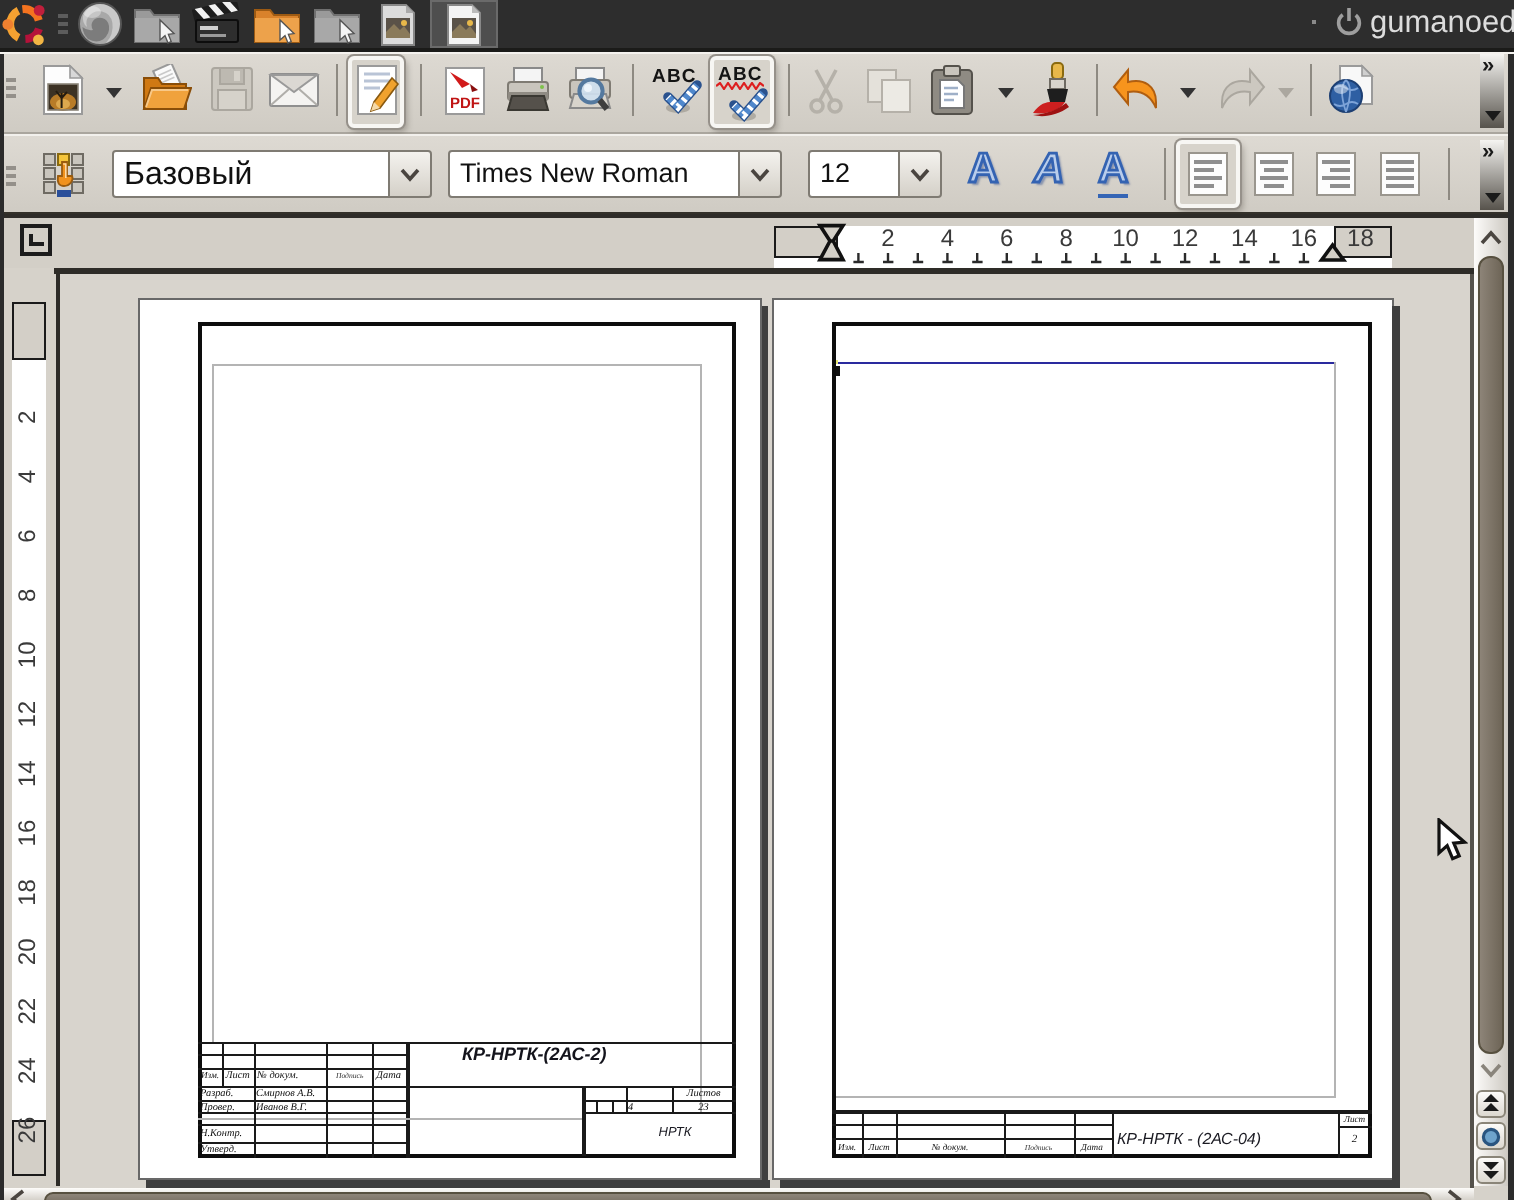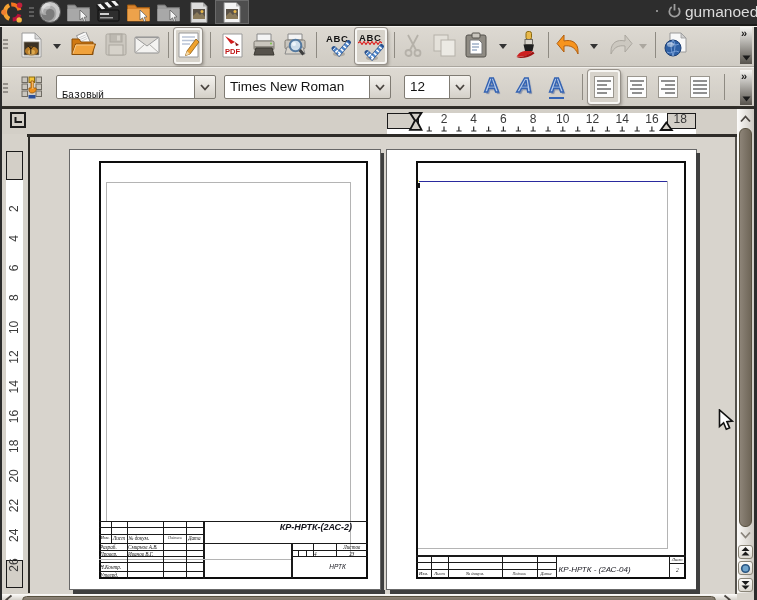--- a/index.html
+++ b/index.html
@@ -273,21 +273,21 @@
           <rect x="16" y="9" width="5.5" height="5.5"></rect>
       <rect x="2" y="16" width="5.5" height="5.5"></rect>
           <rect x="16" y="16" width="5.5" height="5.5"></rect>
     </g>
     <rect x="8.5" y="20" width="7" height="3.5" fill="#2a4f9a"></rect>
     <path d="M11 6 L13.5 6 L13.5 13 L16 13 C17 15 15 18 12 18 C9.5 18 8.5 16.5 9 13 L11 13 Z" fill="#f0921e" stroke="#9a5c10" stroke-width="0.9"></path>
     <path d="M11.6 7 L12.9 7 L12.9 14" stroke="#ffd9a0" fill="none" stroke-width="0.8"></path>
   </svg>
 
   <div class="a" style="left:56px;top:8px;width:139px;height:24px;background:#fff;border:1px solid #7f7b73;border-radius:2px 0 0 2px;box-sizing:border-box;"></div>
-  <div class="a" style="left:62px;top:23px;font-size:10px;color:#111;font-family:Liberation Mono, monospace;">Базовый</div>
+  <div class="a" style="left:62px;top:12px;font-size:16px;color:#111;">Базовый</div>
   <div class="a" style="left:194px;top:8px;width:22px;height:24px;background:linear-gradient(#f4f2ee,#d4d0c8);border:1px solid #7f7b73;border-radius:0 2px 2px 0;box-sizing:border-box;"></div>
   <svg class="a" style="left:199px;top:16px" width="12" height="9">
         <path d="M2 2 L6 6.5 L10 2" fill="none" stroke="#4a4540" stroke-width="1.8"></path>
       </svg>
 
   <div class="a" style="left:224px;top:8px;width:146px;height:24px;background:#fff;border:1px solid #7f7b73;border-radius:2px 0 0 2px;box-sizing:border-box;"></div>
   <div class="a" style="left:230px;top:12px;font-size:13.5px;color:#111;">Times New Roman</div>
   <div class="a" style="left:369px;top:8px;width:22px;height:24px;background:linear-gradient(#f4f2ee,#d4d0c8);border:1px solid #7f7b73;border-radius:0 2px 2px 0;box-sizing:border-box;"></div>
   <svg class="a" style="left:374px;top:16px" width="12" height="9">
         <path d="M2 2 L6 6.5 L10 2" fill="none" stroke="#4a4540" stroke-width="1.8"></path>
@@ -450,21 +450,21 @@
   <div class="a tiny" style="left:41px;top:385px;width:15.7px;font-size:5.2px;text-align:center;">Лист</div>
   <div class="a tiny" style="left:58.5px;top:385px;font-size:5.2px;">№ докум.</div>
   <div class="a tiny" style="left:94px;top:386.5px;width:21.7px;font-size:3.8px;text-align:center;color:#333;">Подпись</div>
   <div class="a tiny" style="left:115.7px;top:385px;width:17.3px;font-size:5.2px;text-align:center;">Дата</div>
   <div class="a tiny" style="left:30px;top:394.5px;font-size:5.2px;">Разраб.</div>
   <div class="a tiny" style="left:58px;top:394.5px;font-size:5.2px;">Смирнов А.В.</div>
   <div class="a tiny" style="left:30px;top:401px;font-size:5.2px;">Провер.</div>
   <div class="a tiny" style="left:58px;top:401px;font-size:5.2px;">Иванов В.Г.</div>
   <div class="a tiny" style="left:30px;top:414px;font-size:5.2px;">Н.Контр.</div>
   <div class="a tiny" style="left:30px;top:422.5px;font-size:5.2px;">Утверд.</div>
-  <div class="a" style="left:139px;top:372.6px;width:143px;font-size:9px;font-weight:bold;font-style:italic;font-family:'Liberation Sans';color:#14141c;text-align:right;white-space:nowrap;">КР-НРТК-(2АС-2)</div>
+  <div class="a" style="left:161px;top:372.6px;width:143px;font-size:9px;font-weight:bold;font-style:italic;font-family:'Liberation Sans';color:#14141c;text-align:left;white-space:nowrap;">КР-НРТК-(2АС-2)</div>
   <div class="a tiny" style="left:265.5px;top:394.5px;width:32.5px;font-size:5.2px;text-align:center;">Листов</div>
   <div class="a tiny" style="left:244px;top:401px;font-size:5.2px;">4</div>
   <div class="a tiny" style="left:265.5px;top:401px;width:32.5px;font-size:5.2px;text-align:center;">23</div>
   <div class="a" style="left:229px;top:413.5px;width:77px;font-size:6.5px;font-style:italic;font-family:'Liberation Sans';color:#1a1a22;text-align:center;">НРТК</div>
 </div>
 <div class="a" style="left:380.7px;top:153px;width:3.5px;height:441px;background:#3f3f3f"></div>
 <div class="a" style="left:73px;top:589.5px;width:311.5px;height:4.5px;background:#3f3f3f"></div>
 
 <div class="a" id="pageR" style="left:386.5px;top:149.5px;width:309px;height:439.5px;background:#fff;outline:1px solid #686868;">
 

